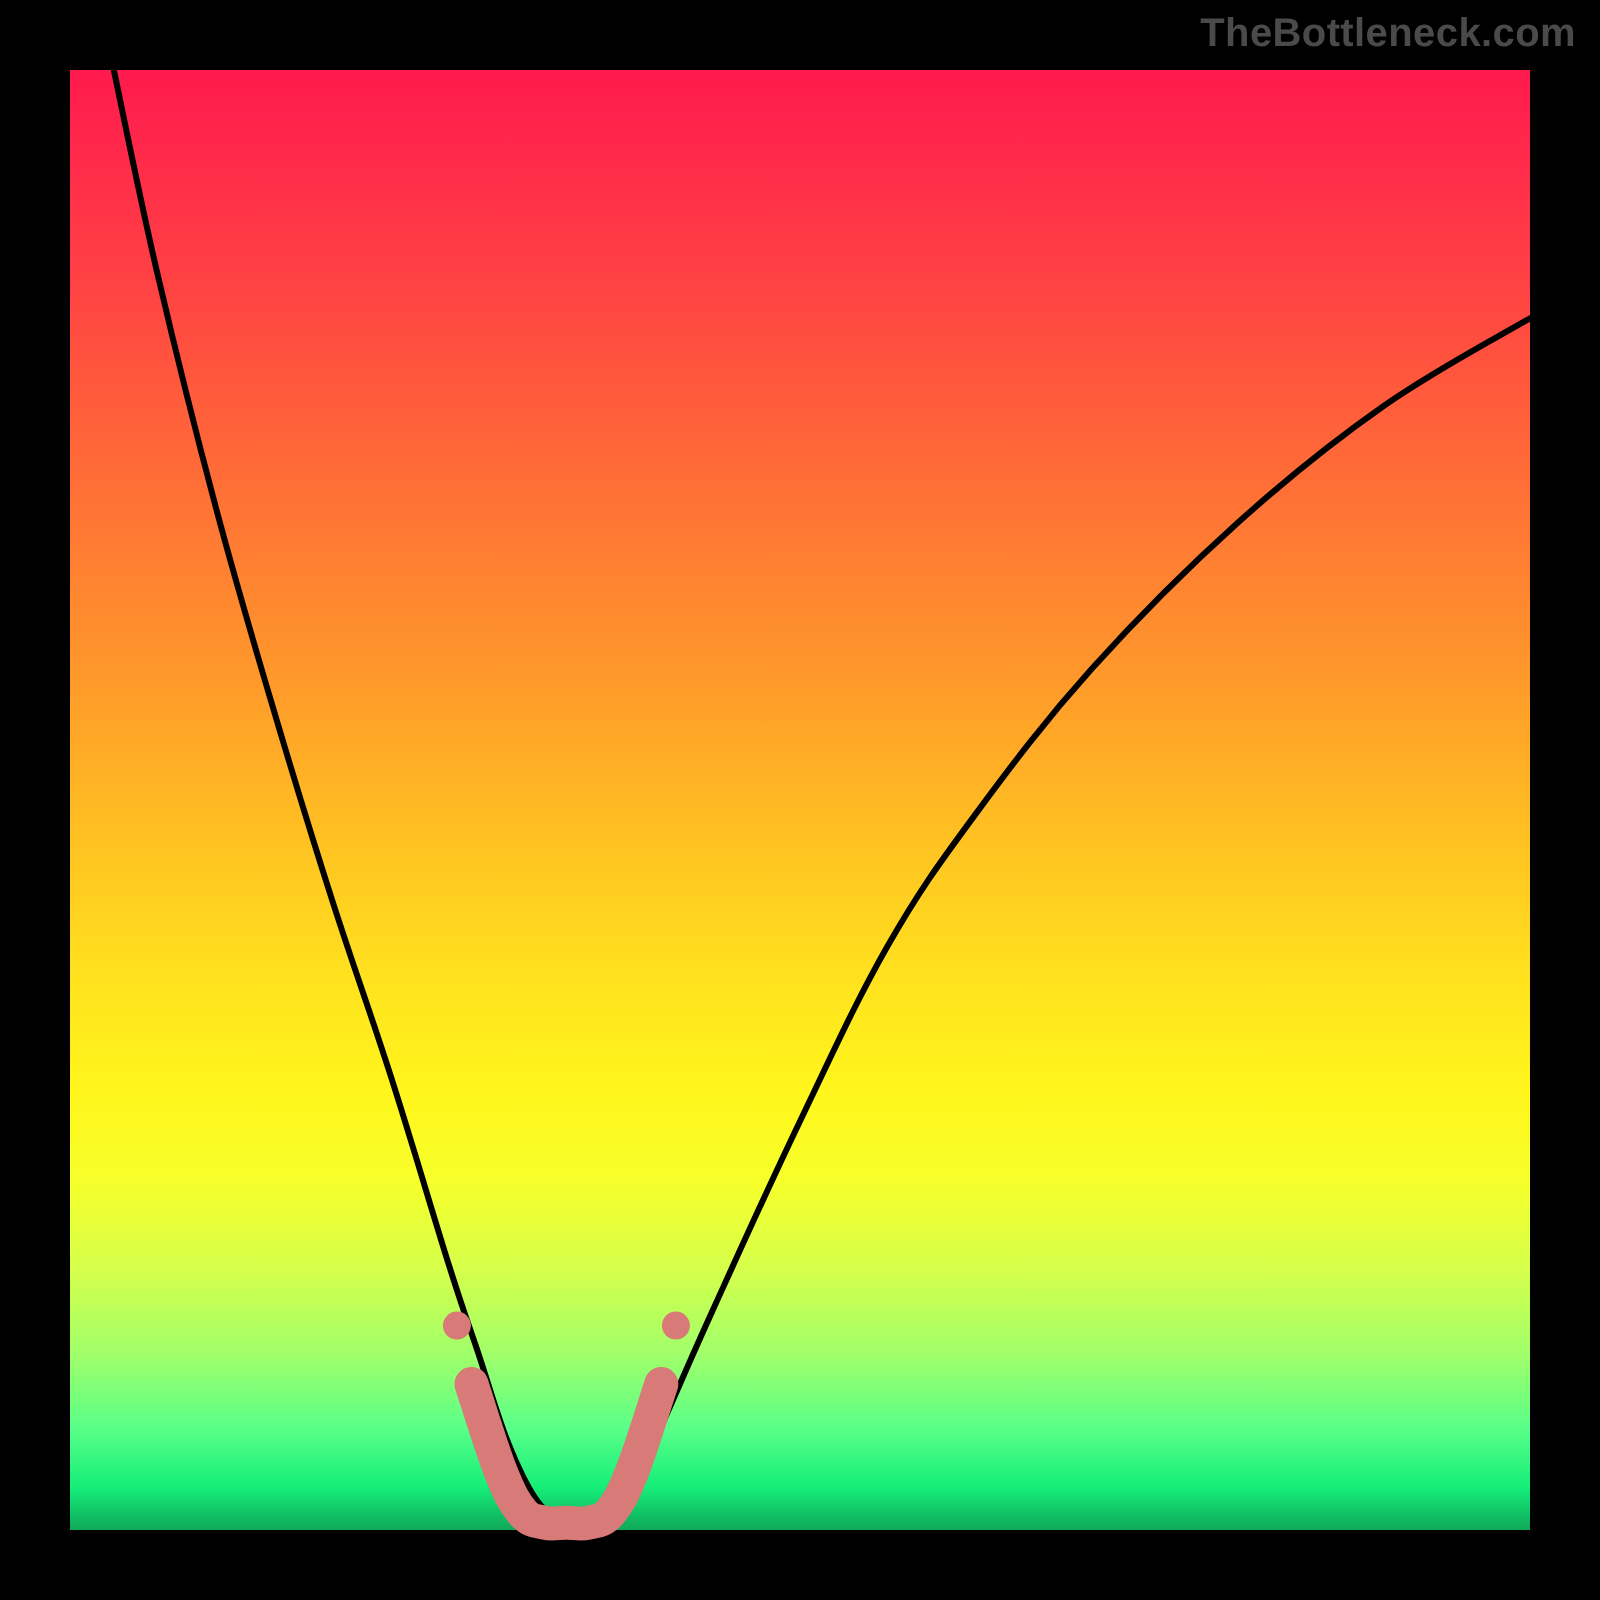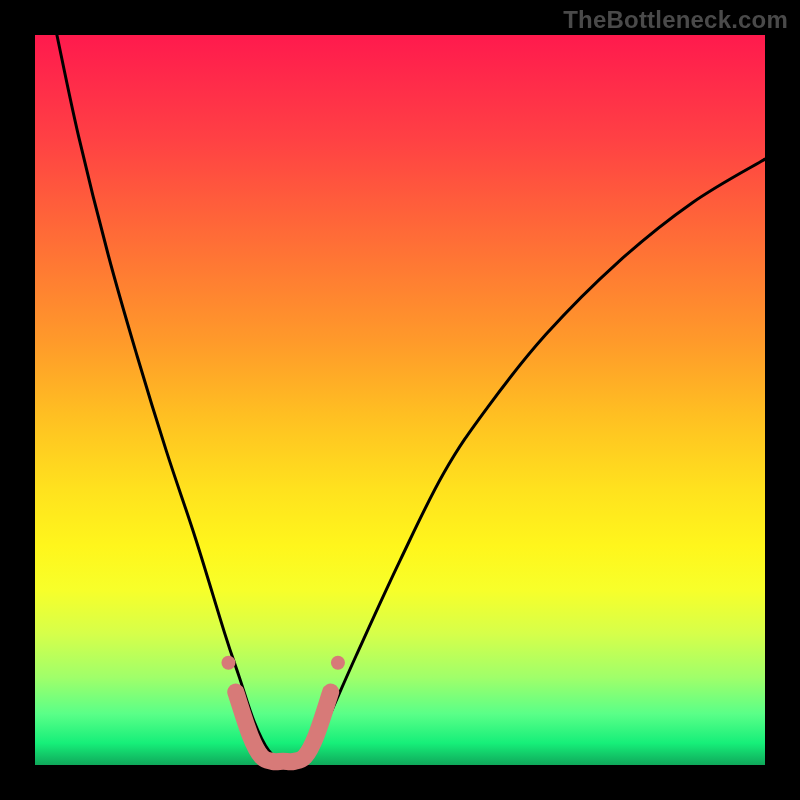--- a/index.html
+++ b/index.html
@@ -43,21 +43,21 @@
       #5aff88 93%,
       #16ef79 97%,
       #0fa85a 100%
     );
   }
   .watermark {
     position: absolute;
     top: 6px;
     right: 12px;
     color: #4a4a4a;
-    font-size: 24px;
+    font-size: 20px;
     font-weight: 600;
     letter-spacing: 0.2px;
     user-select: none;
   }
   svg.curves {
     position: absolute;
     left: 35px;
     top: 35px;
     width: 730px;
     height: 730px;

